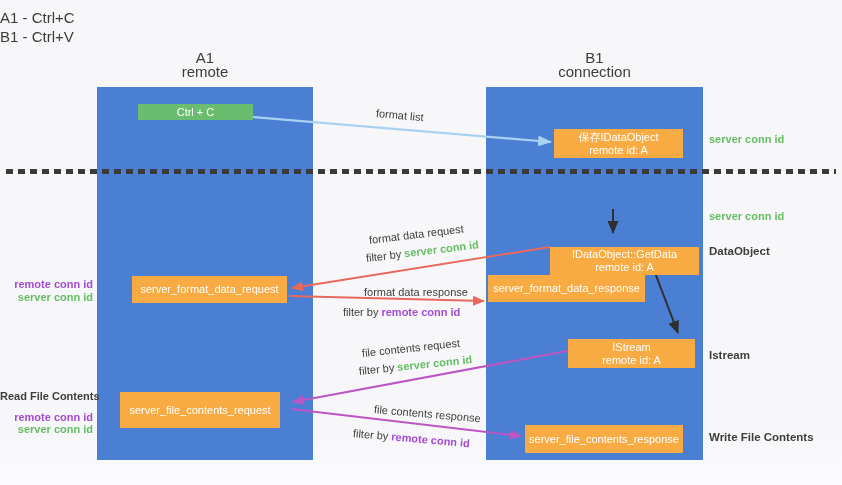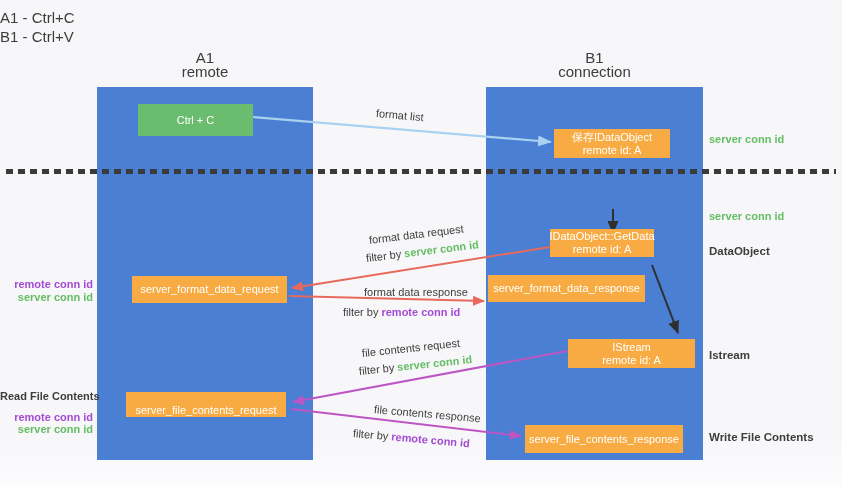--- a/index.html
+++ b/index.html
@@ -72,49 +72,49 @@
     </defs>
     <line x1="253" y1="117" x2="551" y2="142" stroke="#a8d2f0" stroke-width="2.2" marker-end="url(#mBlue)"></line>
     <line x1="613" y1="209" x2="613" y2="233" stroke="#2f2f2f" stroke-width="2" marker-end="url(#mBlk)"></line>
     <line x1="550" y1="247" x2="292" y2="288" stroke="#e8685c" stroke-width="2" marker-end="url(#mRed)"></line>
     <line x1="289" y1="296" x2="484" y2="301" stroke="#e8685c" stroke-width="2" marker-end="url(#mRed)"></line>
     <line x1="652" y1="265" x2="678" y2="333" stroke="#2f2f2f" stroke-width="2" marker-end="url(#mBlk)"></line>
     <line x1="567" y1="351" x2="293" y2="402" stroke="#bd56c4" stroke-width="2" marker-end="url(#mMag)"></line>
     <line x1="291" y1="409" x2="521" y2="436" stroke="#bd56c4" stroke-width="2" marker-end="url(#mMag)"></line>
   </svg>
 
-  <div class="abs node green" style="left:138px;top:104px;width:115px;height:32px;">
+  <div class="abs node green" style="left:138px;top:104px;width:115px;height:16px;">
     <div>Ctrl + C</div>
   </div>
 
-  <div class="abs node orange" style="left:554px;top:129px;width:116px;height:29px;">
+  <div class="abs node orange" style="left:554px;top:129px;width:129px;height:29px;">
     <div>保存IDataObject</div>
     <div>remote id: A</div>
   </div>
 
 
-  <div class="abs node orange" style="left:550px;top:229px;width:104px;height:28px;">
+  <div class="abs node orange" style="left:550px;top:247px;width:149px;height:28px;">
     <div>IDataObject::GetData</div>
     <div>remote id: A</div>
   </div>
 
   <div class="abs node orange" style="left:132px;top:276px;width:155px;height:27px;justify-content:center;">
     <div>server_format_data_request</div>
   </div>
 
   <div class="abs node orange" style="left:488px;top:275px;width:157px;height:27px;">
     <div>server_format_data_response</div>
   </div>
 
   <div class="abs node orange" style="left:568px;top:339px;width:127px;height:29px;">
     <div>IStream</div>
     <div>remote id: A</div>
   </div>
 
-  <div class="abs node orange" style="left:126px;top:392px;width:160px;height:25px;justify-content:flex-end;">
+  <div class="abs node orange" style="left:120px;top:392px;width:160px;height:36px;">
     <div>server_file_contents_request</div>
   </div>
 
   <div class="abs node orange" style="left:525px;top:425px;width:158px;height:28px;">
     <div>server_file_contents_response</div>
   </div>
 
   <div class="abs sidelabel bold-green rightcol" style="top:133px;">server conn id</div>
   <div class="abs sidelabel bold-green rightcol" style="top:210px;">server conn id</div>
   <div class="abs sidelabel dark rightcol" style="top:245px;font-size:11.5px;">DataObject</div>

